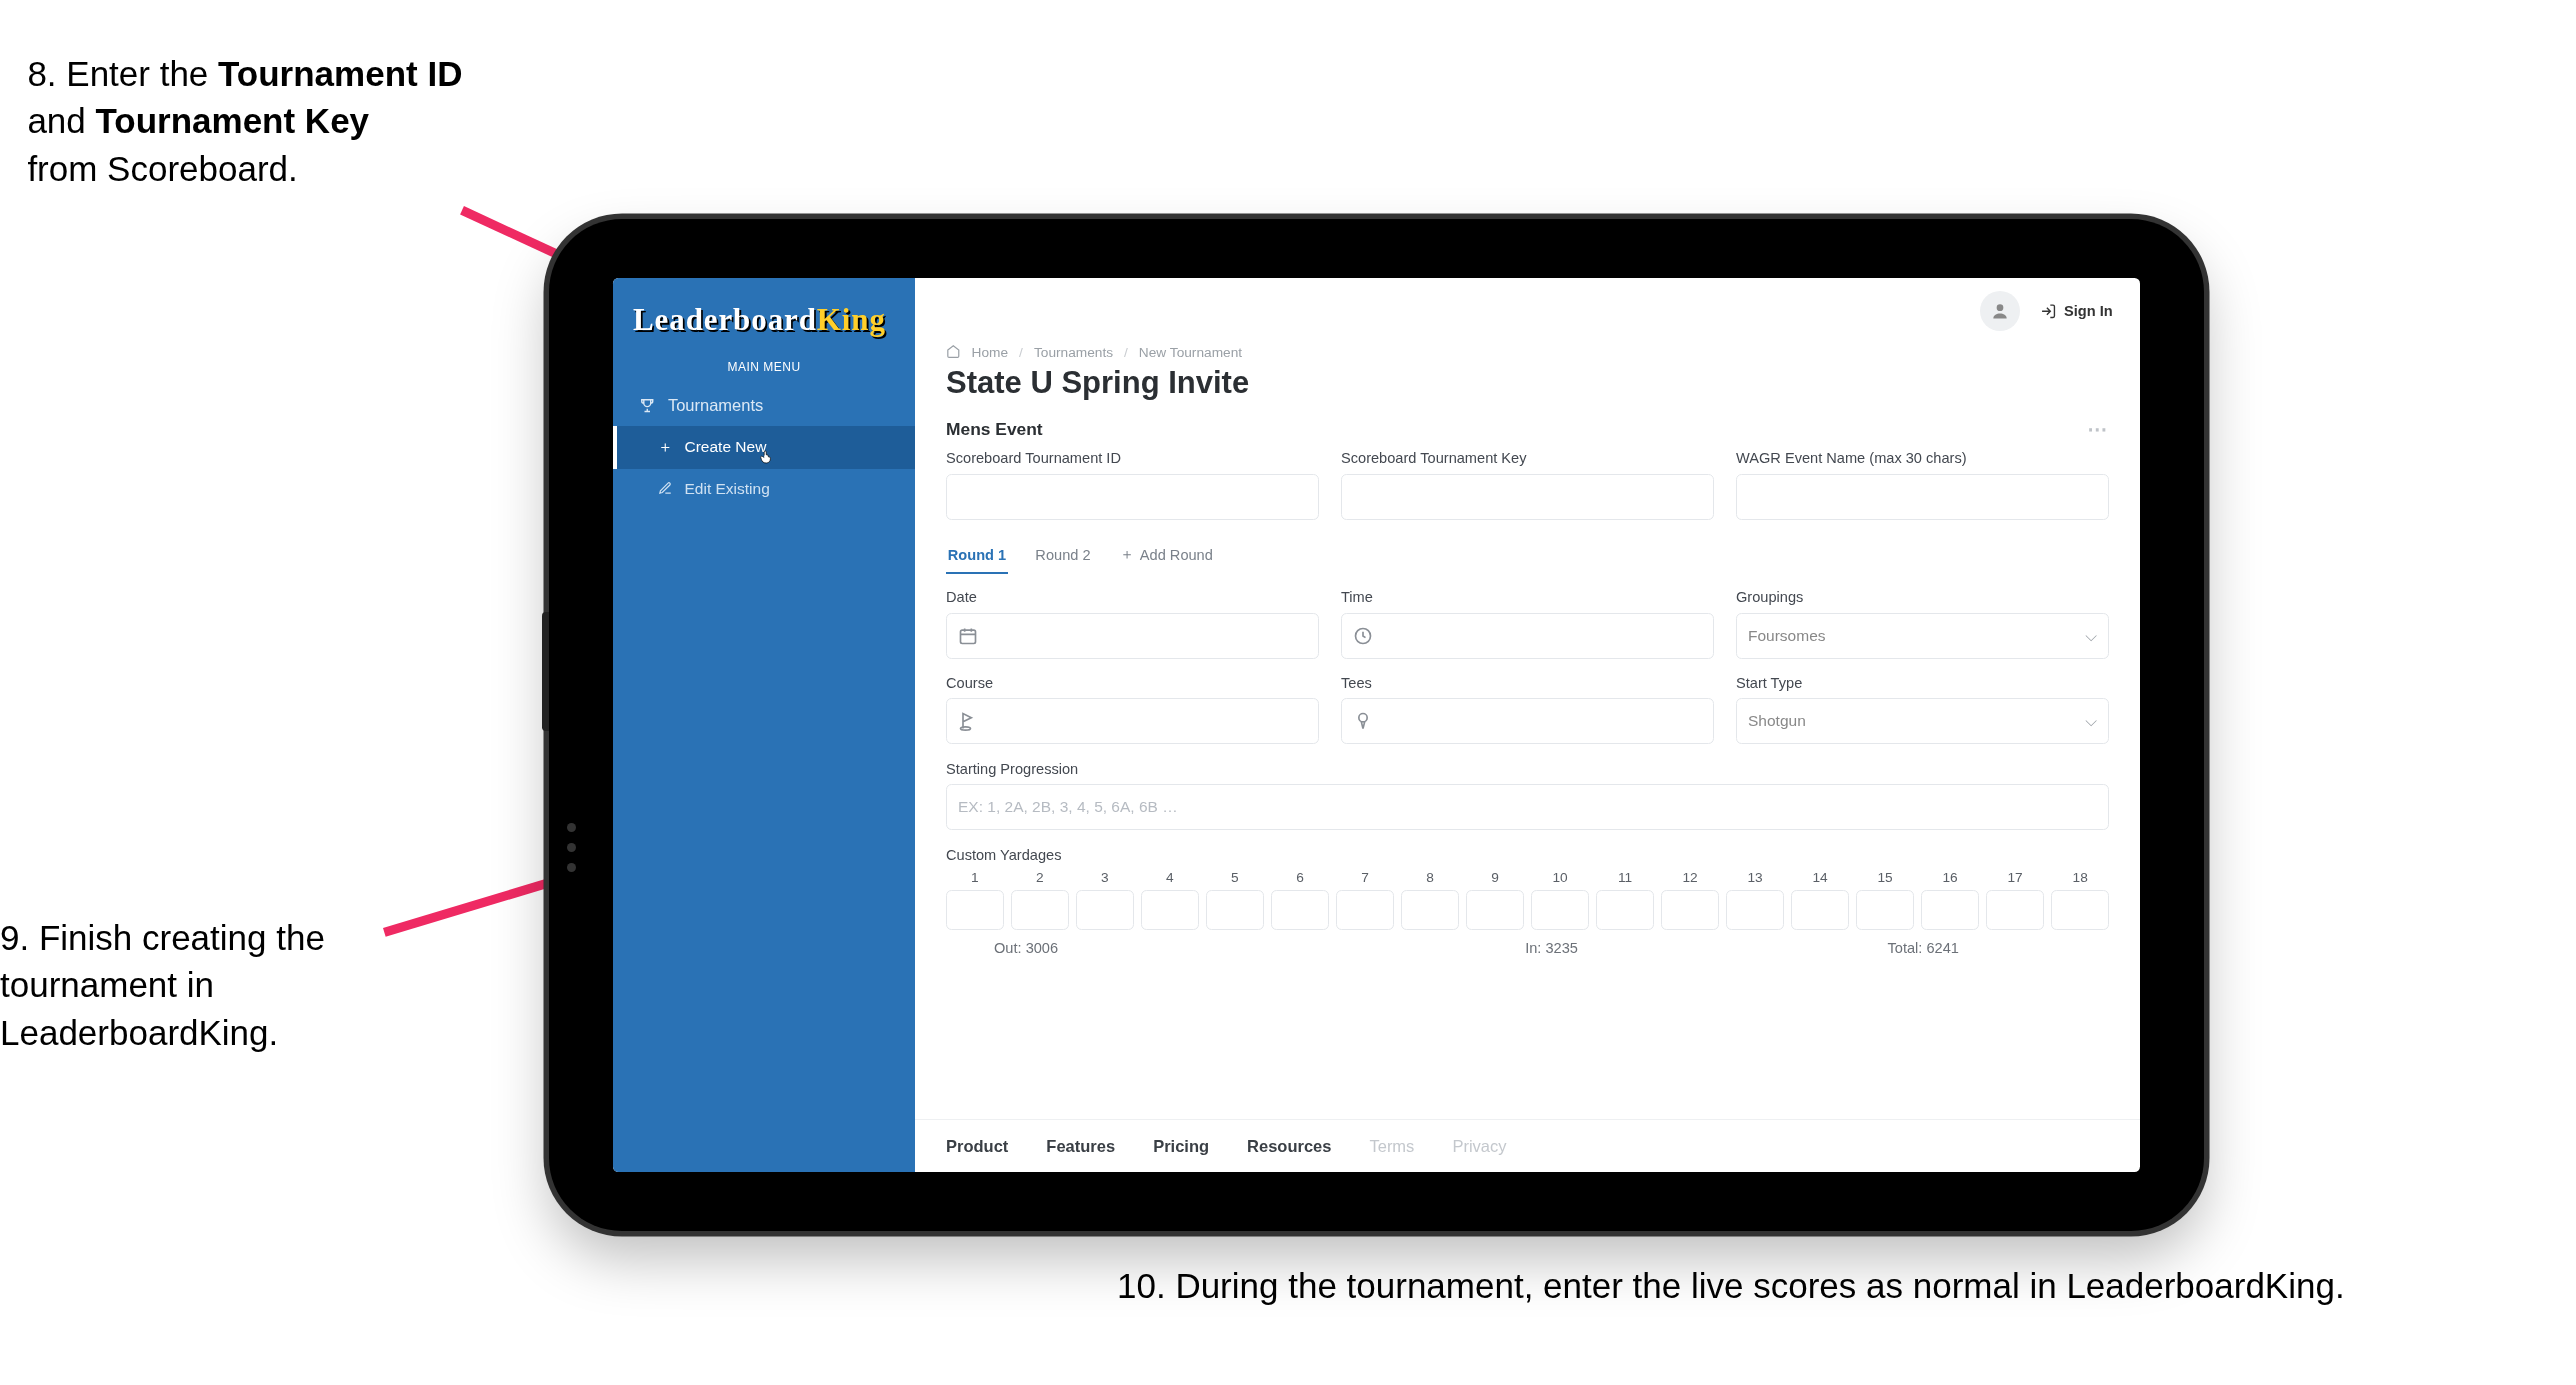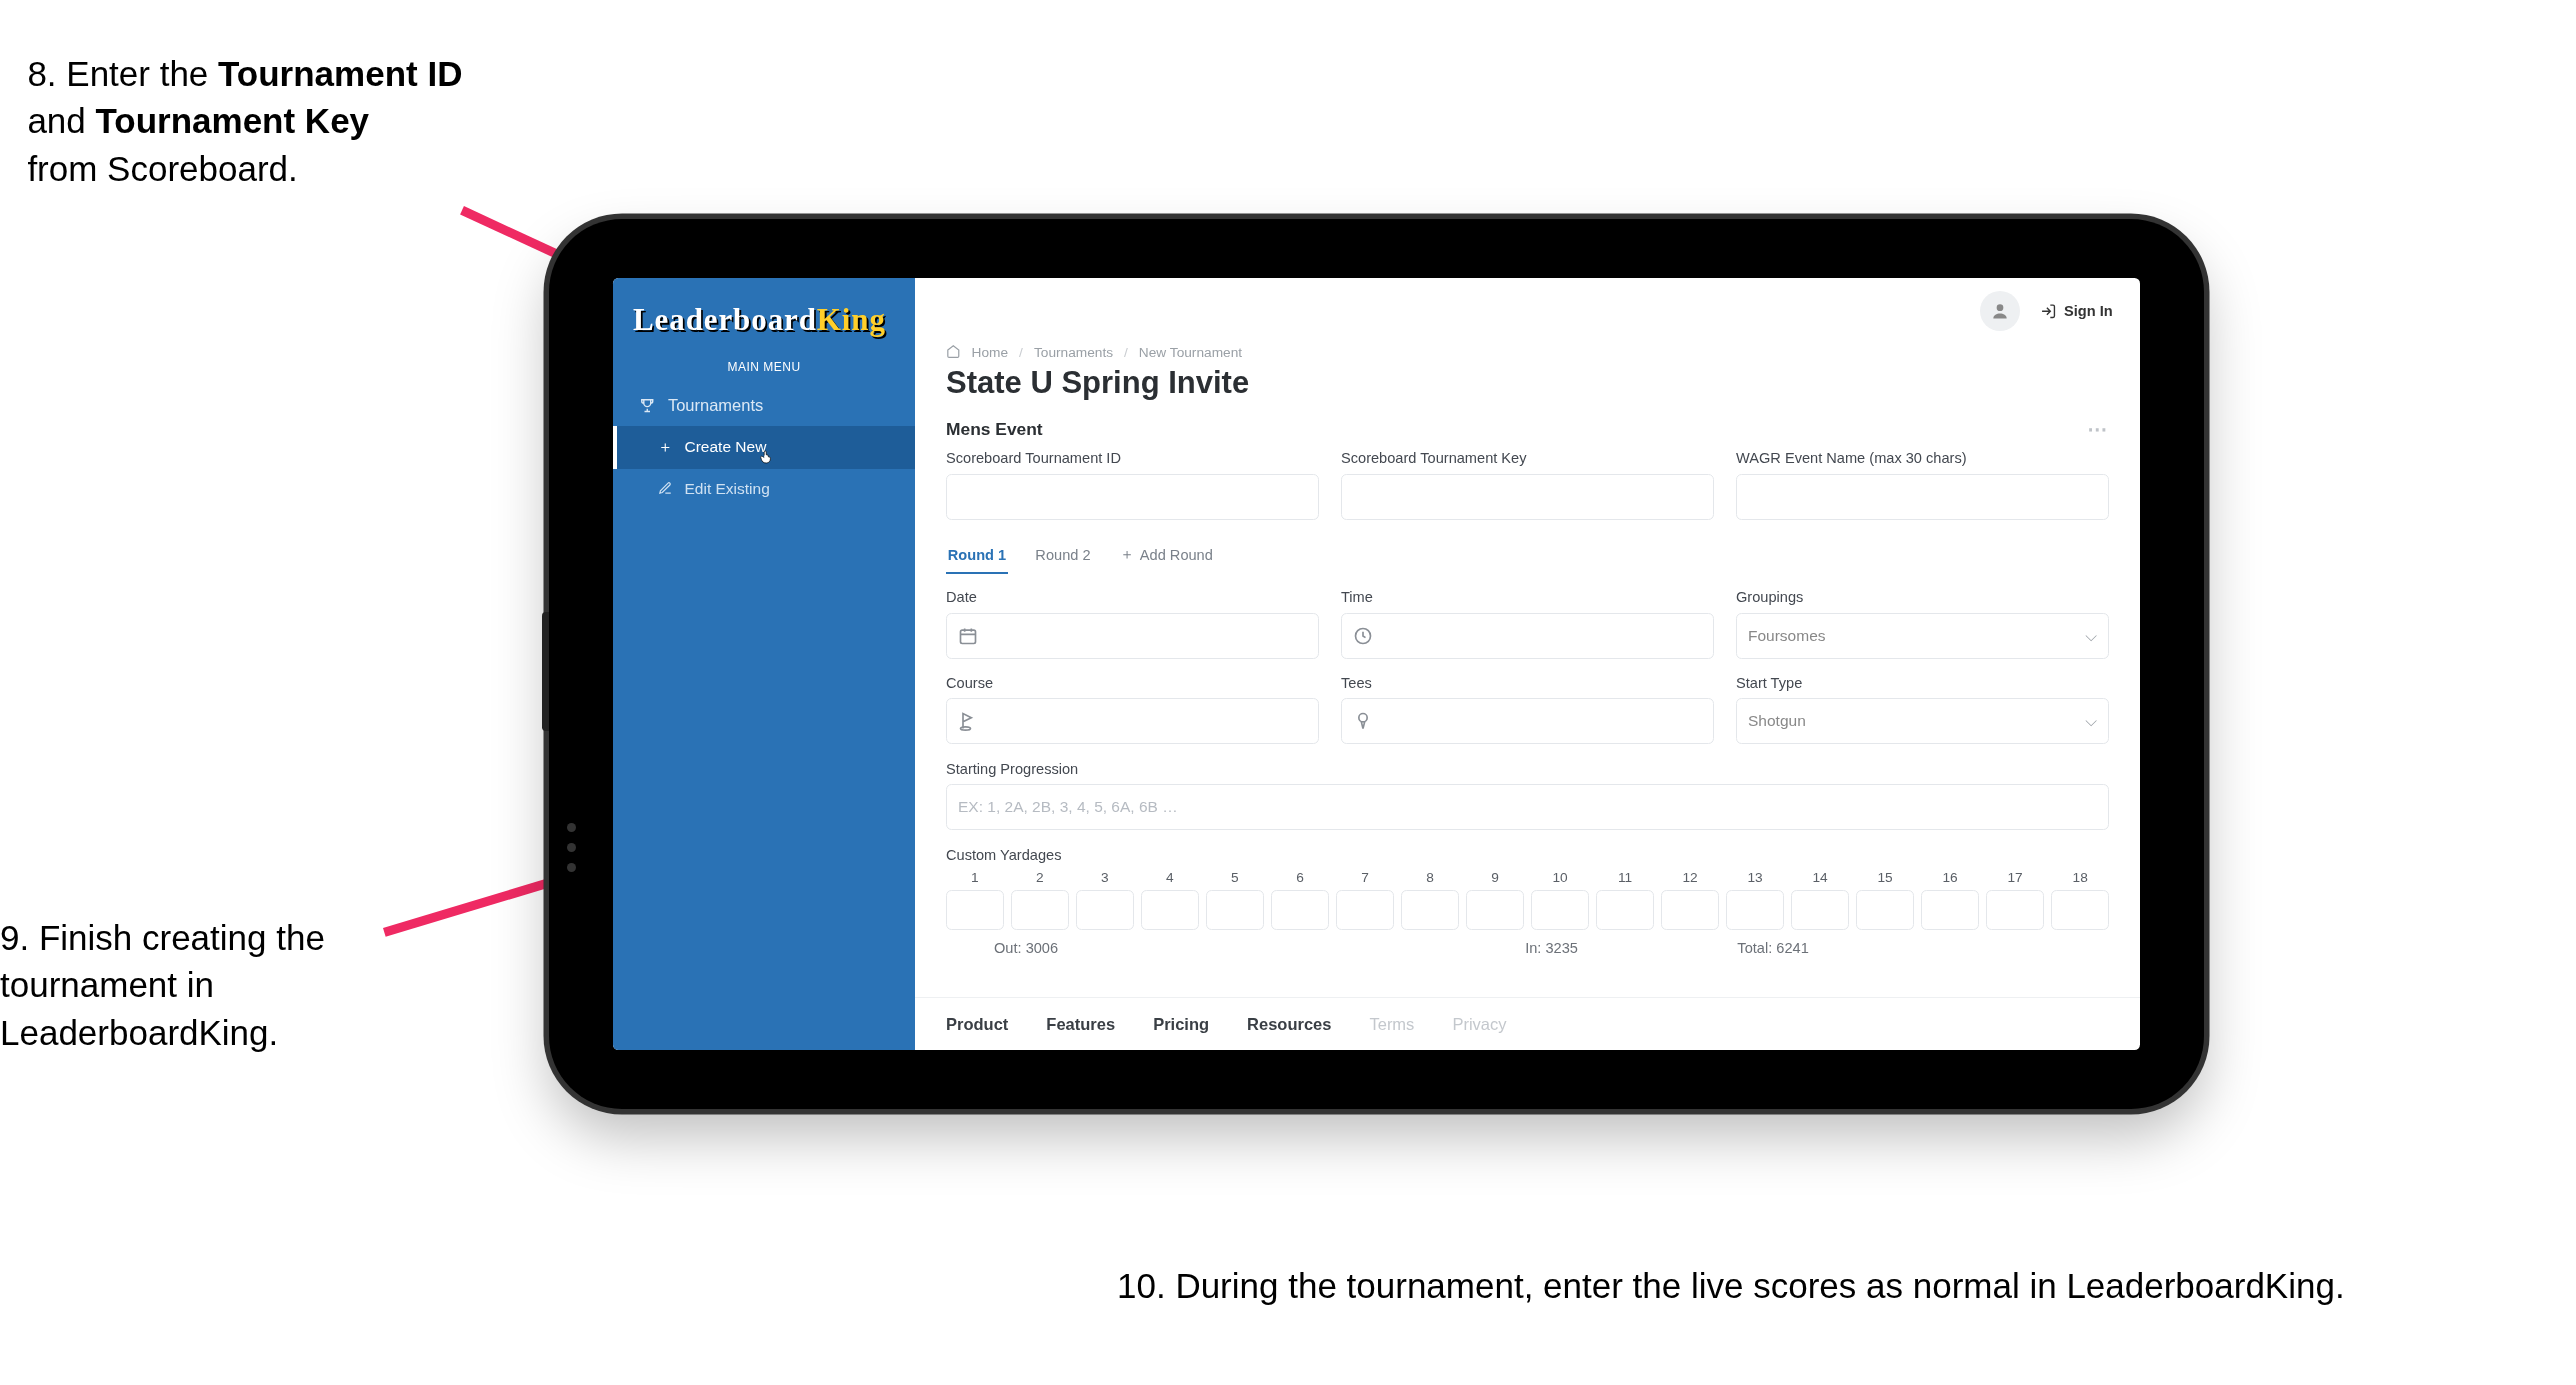--- a/index.html
+++ b/index.html
@@ -22,21 +22,21 @@
   }
   .callout .bold { font-weight: 700; }
 
   
   svg.arrow { position: absolute; overflow: visible; pointer-events: none; }
 
   
   .tablet {
     position: absolute;
     left: 549px; top: 219px;
-    width: 1655px; height: 890px;
+    width: 1655px; height: 1012px;
     background: #000;
     border-radius: 73px;
     box-shadow: 0 0 0 5.5px #333, 0 27.4px 55px rgba(0,0,0,.25);
     padding: 59px 64px;
   }
   .tablet::before { 
     content:"";
     position:absolute; left:-7.3px; top:393px; width:7.3px; height:119px;
     background:#222; border-radius:3.7px 0 0 3.7px;
   }
@@ -160,21 +160,21 @@
     display:grid;grid-template-columns:repeat(18,1fr);gap:7.3px;margin-top:5.5px;
   }
   .yardage-inputs div{
     height:40px;border:1.8px solid #e4e7eb;border-radius:5.5px;background:#fff;
   }
   .yardage-totals{
     display:flex;font-size:14.6px;color:#6c7178;margin-top:9.1px;margin-left:48px;
   }
   .yardage-totals .out{flex:1}
   .yardage-totals .in{flex:1;text-align:center}
-  .yardage-totals .tot{flex:1;text-align:left}
+  .yardage-totals .tot{flex:1;text-align:center}
 
   .footer-links{
     display:flex;gap:38px;
     padding:16.5px 31px;font-size:16.5px;font-weight:600;color:#3a3f45;
     border-top:0.9px solid #eef0f2;
   }
   .footer-links .muted{color:#c4c8cd;font-weight:500}
 </style>
 </head>
 <body>

